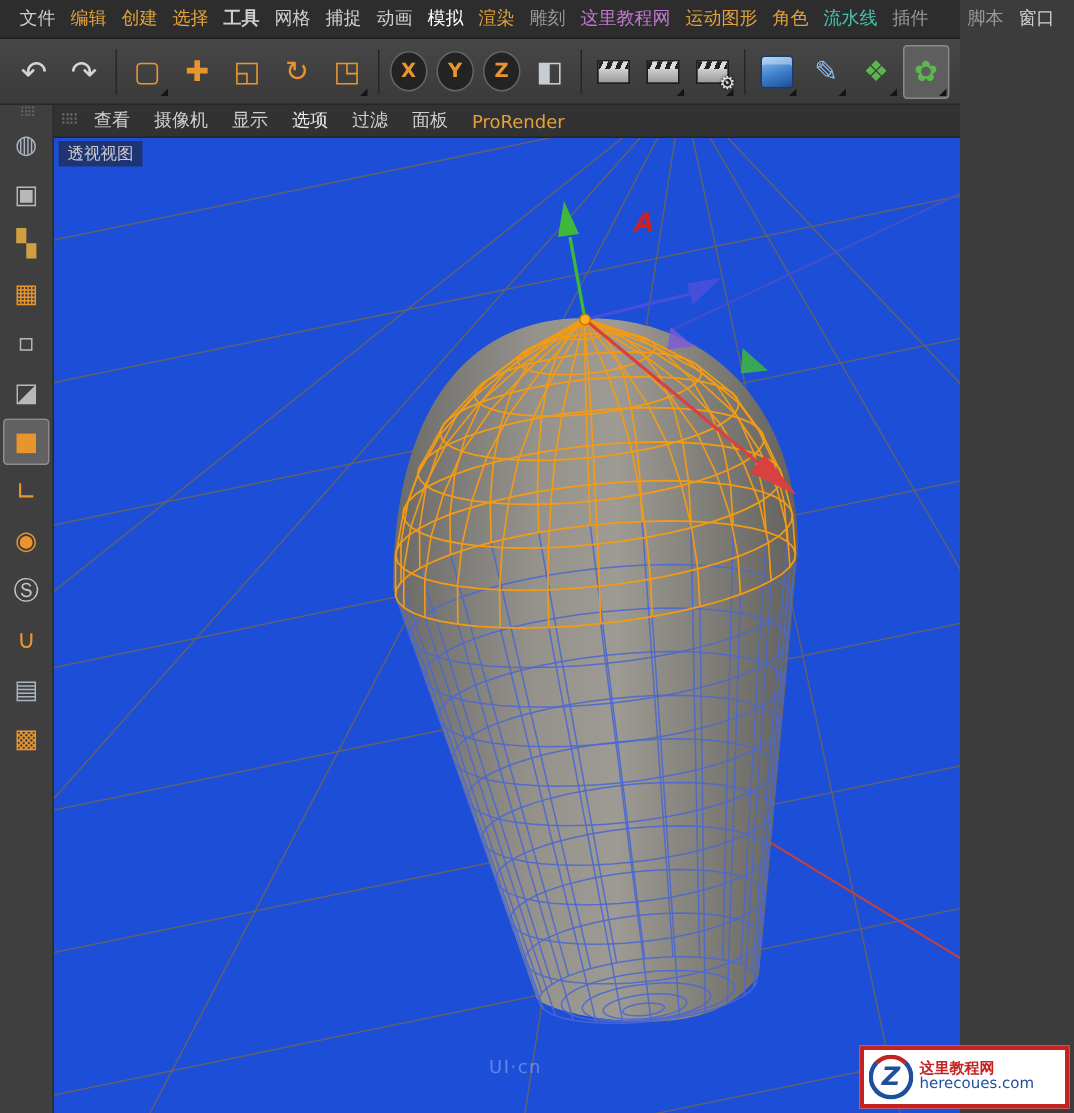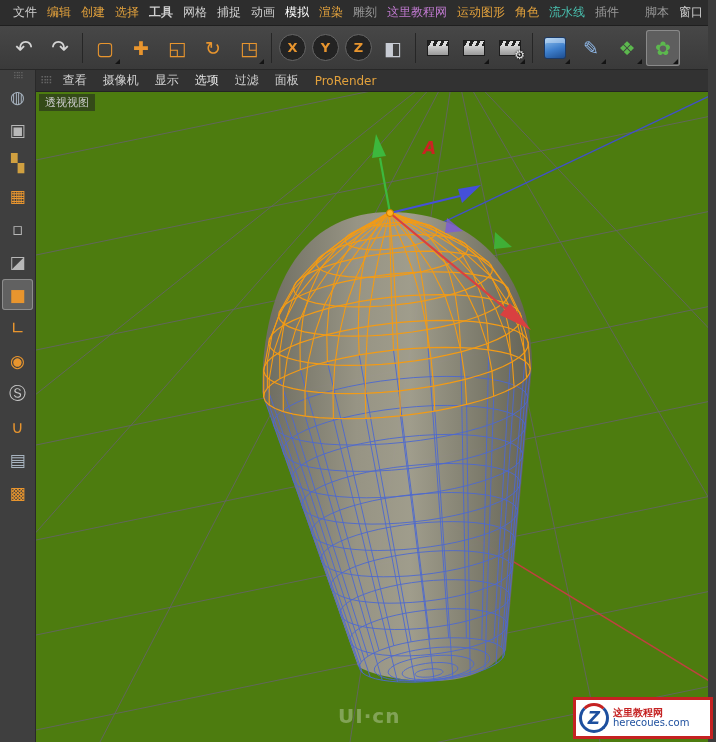--- a/index.html
+++ b/index.html
@@ -1,18 +1,18 @@
 <!DOCTYPE html>
 <html><head>
 <meta charset="utf-8">
 <style>
   * { margin:0; padding:0; box-sizing:border-box; }
   html,body { width:716px; height:742px; overflow:hidden; }
   body { font-family:"DejaVu Sans","Liberation Sans",sans-serif; background:#3c3c3c; position:relative; }
-  #app { width:708px; height:742px; display:flex; flex-direction:column; }
+  #app { width:640px; height:742px; display:flex; flex-direction:column; }
 
   
   .menubar { height:26px; background:#2d2d2d; border-bottom:1px solid #1f1f1f;
              display:flex; align-items:center; padding:0 8px; flex:0 0 auto; }
   .menu-item { font-size:12px; padding:0 5px; white-space:nowrap; cursor:default; }
 
   
   .toolbar { height:44px; background:linear-gradient(#474747,#3a3a3a);
              border-bottom:1px solid #272727; display:flex; align-items:center;
              padding:0 6px; flex:0 0 auto; }
@@ -43,27 +43,27 @@
   .lt-btn { width:31px; height:31px; display:flex; align-items:center; justify-content:center;
             font-size:17px; border-radius:3px; margin:1px 0; cursor:default; }
   .lt-btn.active { background:#616161; box-shadow:inset 0 0 0 1px #8d8d8d; }
 
   .viewport-col { flex:1; display:flex; flex-direction:column; min-width:0; }
   .viewport-menubar { height:22px; background:#323232; border-bottom:1px solid #242424;
                       display:flex; align-items:center; padding:0 4px; font-size:12px; flex:0 0 auto; }
   .vm-grip { color:#676767; font-size:10px; letter-spacing:-2px; margin-right:4px; }
   .vm-item { padding:0 8px; white-space:nowrap; cursor:default; }
 
-  .viewport { flex:1; position:relative; background:#4d7c0f; overflow:hidden;padding-left:32px; }
+  .viewport { flex:1; position:relative; background:#1d4ed8; overflow:hidden;padding-left:32px; }
   .viewport-label { position:absolute; top:2px; left:3px; z-index:5;
                     background:rgba(32,32,32,.55); color:#c9c9c9; font-size:11px; padding:1px 6px; }
   #scene { position:absolute; left:0; top:0; }
 
-  .center-watermark { position:absolute; left:302px; top:612px; z-index:4;
-                      color:rgba(255,255,255,.3); font-size:20px; font-weight:bold; letter-spacing:1px; }
+  .center-watermark { position:absolute; left:290px; top:612px; z-index:4;
+                      color:rgba(255,255,255,.3); font-size:12px; font-weight:normal; letter-spacing:1px; }
 
   .corner-watermark { position:absolute; right:3px; bottom:3px; z-index:6;
                       width:140px; height:42px; background:#ffffff; border:3px solid #c52222;
                       display:flex; align-items:center; gap:4px; padding:1px 3px; }
   .logo-circle { width:30px; height:30px; border-radius:50%; flex:0 0 auto;
                  border:3px solid #1d4f9e; border-top-color:#c52222;
                  color:#1d4f9e; display:flex; align-items:center; justify-content:center;
                  font-size:17px; font-weight:bold; font-style:italic; }
   .wm-text { display:flex; flex-direction:column; line-height:1.05; }
   .wm-cn { color:#c52222; font-weight:bold; font-size:10px; white-space:nowrap; }

